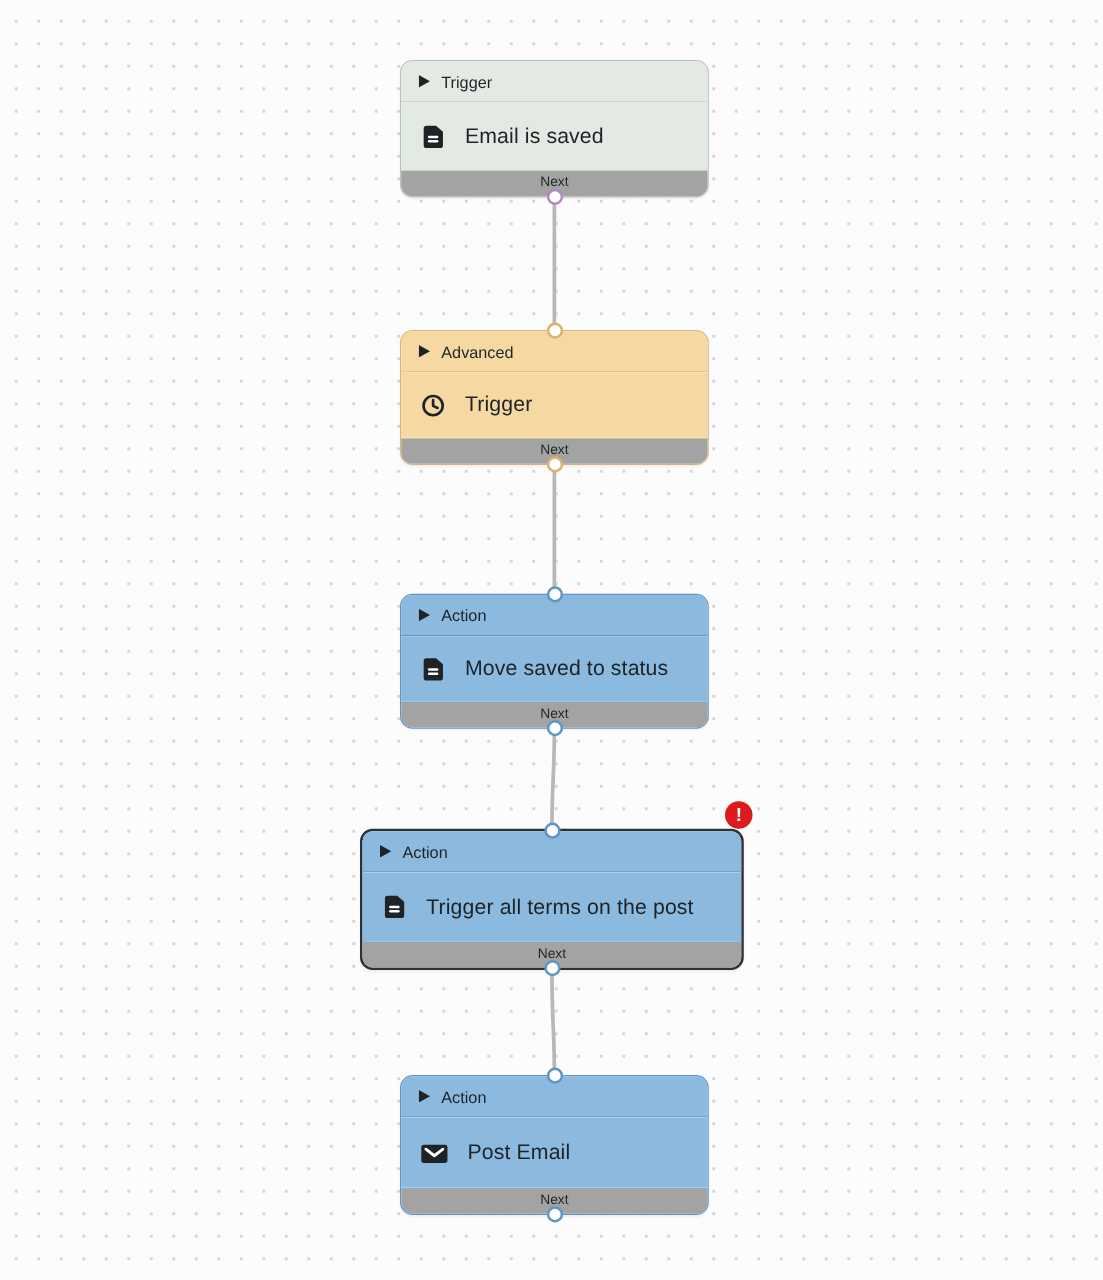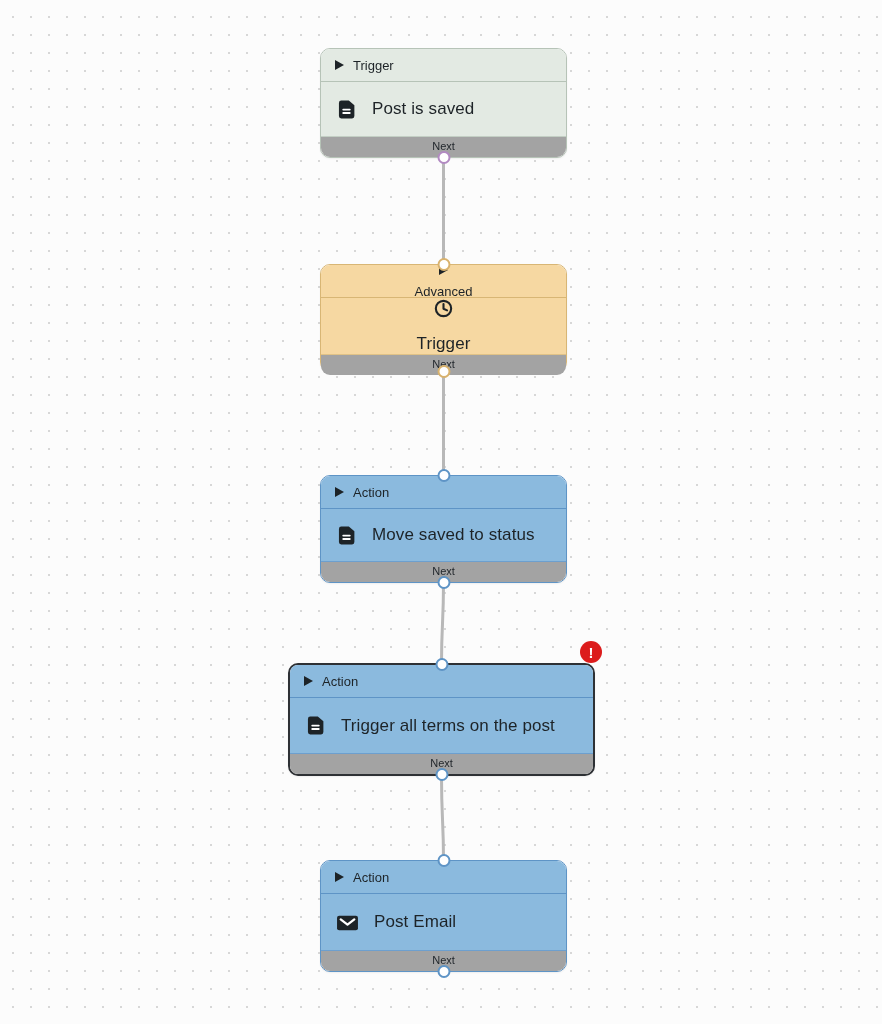--- a/index.html
+++ b/index.html
@@ -59,21 +59,21 @@
   }
   .icon-wrap { display: inline-flex; align-items: center; justify-content: center; }
 
   
   .node--trigger { border-color: #b6c3b7; }
   .node--trigger .node-header, .node--trigger .node-body { background: #e3eae3; }
   .node--trigger .node-header { border-bottom-color: #b6c3b7; }
   .node--trigger .node-footer { border-top-color: #c3cfc4; }
 
   .node--advanced { border-color: #d8b675; }
-  .node--advanced .node-header, .node--advanced .node-body { background: #f6d8a2; flex-direction: column; }
+  .node--advanced .node-header, .node--advanced .node-body { background: #f6d8a2; }
   .node--advanced .node-header { border-bottom-color: #d8b675; }
   .node--advanced .node-footer { border-top-color: #e0c287; }
 
   .node--action { border-color: #5e94c6; }
   .node--action .node-header, .node--action .node-body { background: #8bbade; text-align: right; }
   .node--action .node-header { border-bottom-color: #5e94c6; }
   .node--action .node-footer { border-top-color: #6d9fce; }
 
   .node--selected { border: 2px solid #2e3135; }
   .node--selected .node-header { border-radius: 8px 8px 0 0; }
@@ -134,21 +134,21 @@
     <span>Trigger</span>
   </div>
   <div class="node-body">
     <span class="icon-wrap">
       <svg width="21" height="21" viewBox="0 0 20 20">
         <path d="M5 1.5h7.2L17.5 6v10.3a2.2 2.2 0 0 1-2.2 2.2H5a2.2 2.2 0 0 1-2.2-2.2V3.7A2.2 2.2 0 0 1 5 1.5z" fill="#1d2327"></path>
         <rect x="6" y="9.2" width="8" height="1.8" rx="0.9" fill="#ffffff"></rect>
         <rect x="6" y="12.4" width="8" height="1.8" rx="0.9" fill="#ffffff"></rect>
       </svg>
     </span>
-    <span>Post is saved</span>
+    <span>Email is saved</span>
   </div>
   <div class="node-footer">
     <span>Next</span>
   </div>
   <span class="handle handle--bottom handle--purple"></span>
 </div>
 
 <div class="node node--advanced" style="left:320px; top:264px; width:247px; height:108px;">
   <span class="handle handle--top handle--tan"></span>
   <div class="node-header">

